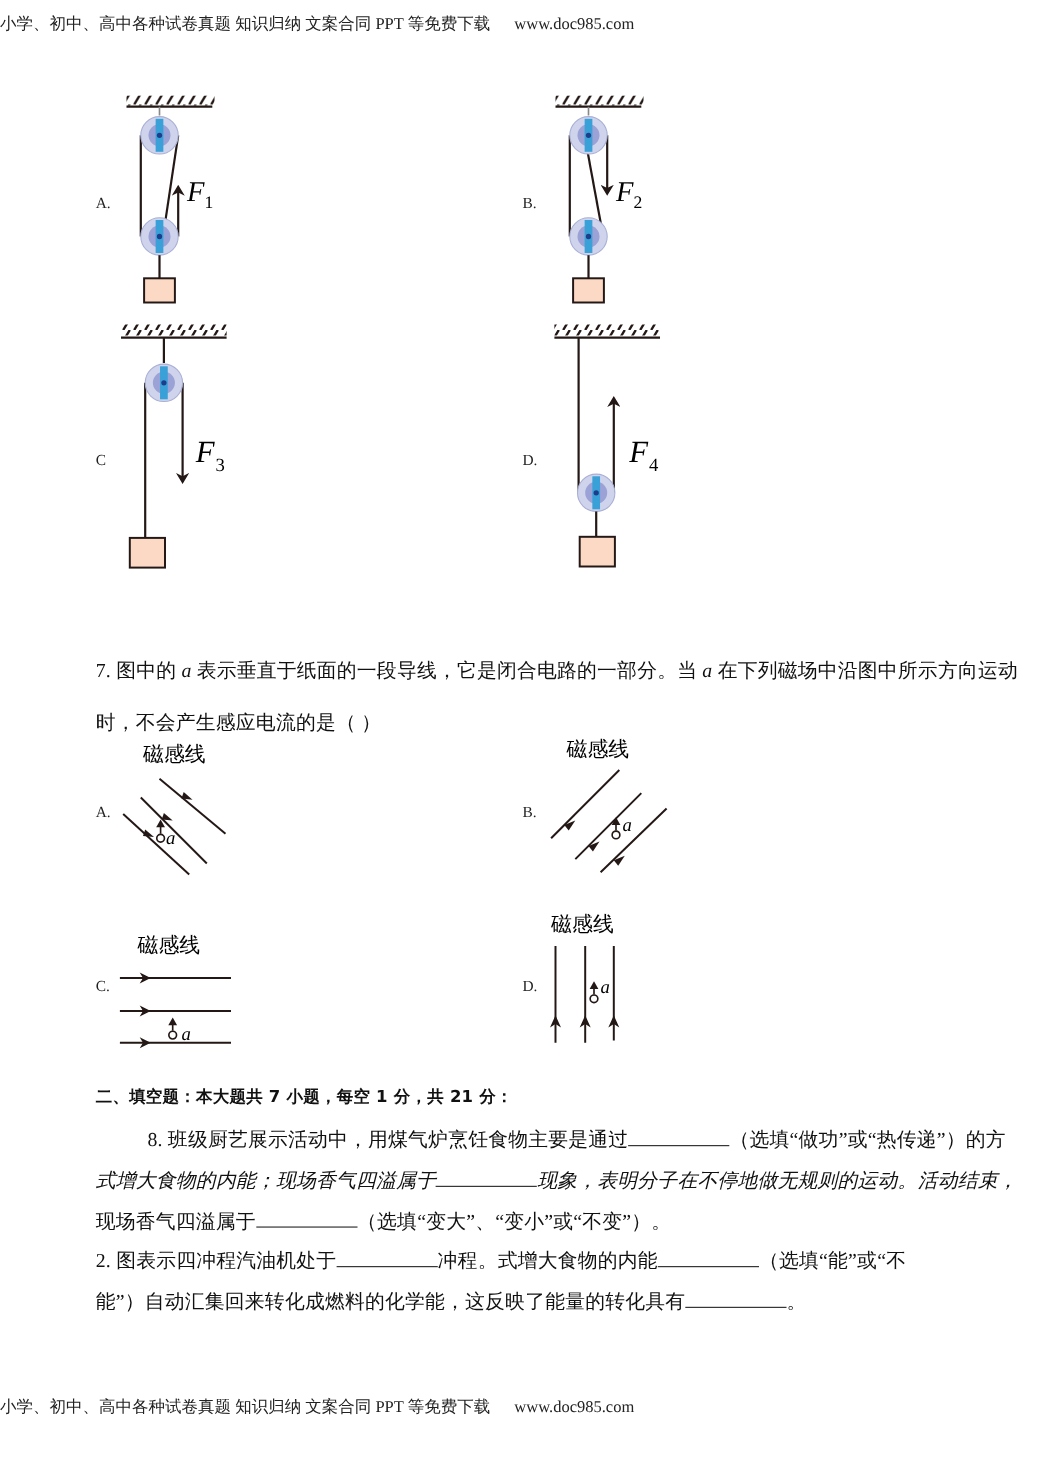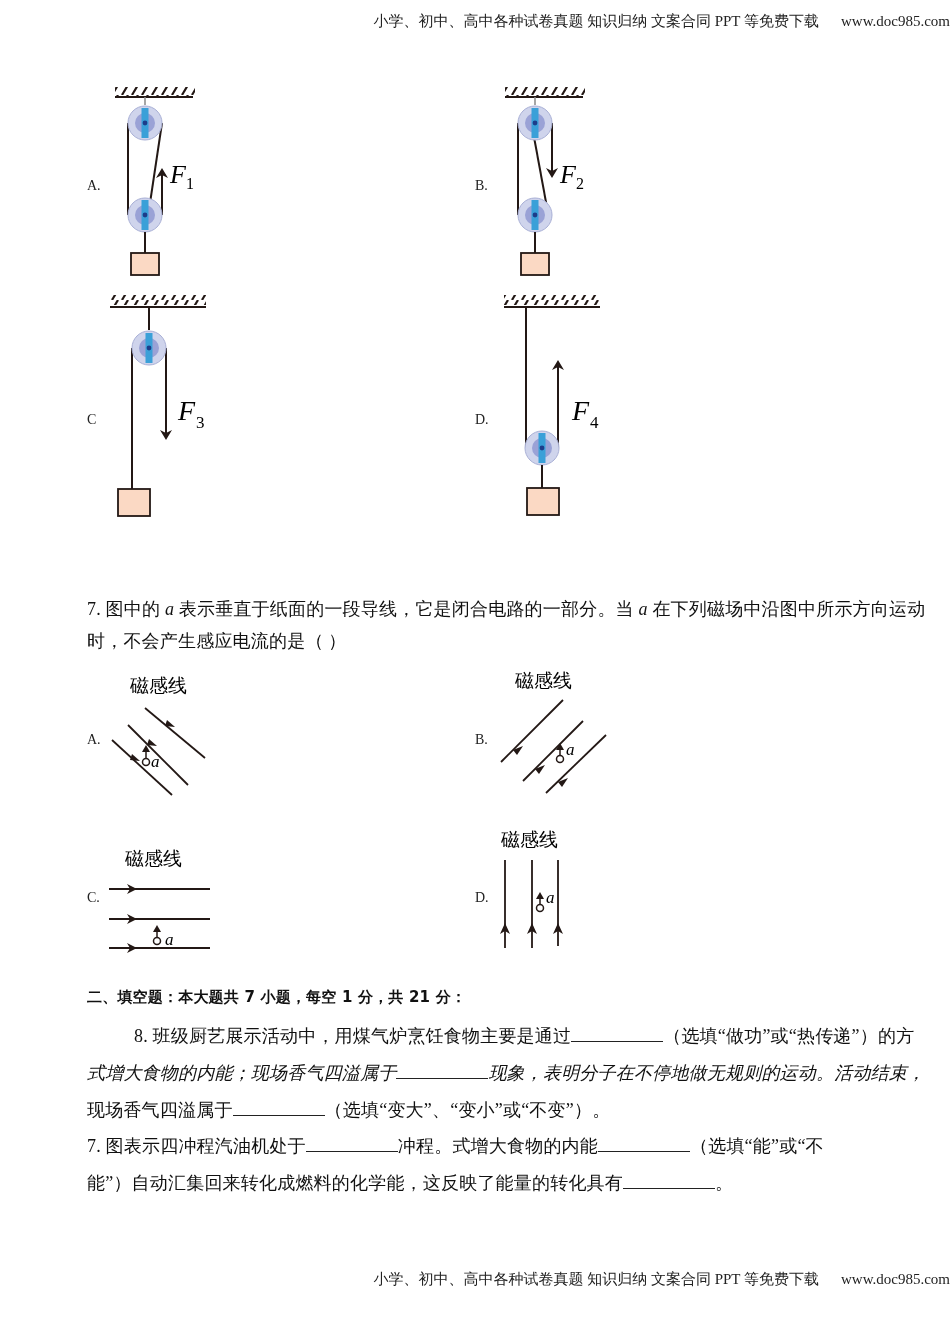--- a/index.html
+++ b/index.html
@@ -1,18 +1,18 @@
 <!DOCTYPE html>
 <html><head>
 <meta charset="utf-8">
 <style>
   html, body { margin: 0; padding: 0; background: #ffffff; }
   body { width: 950px; height: 1344px; position: relative; overflow: hidden;
          font-family: "Liberation Serif", "DejaVu Serif", serif; color: #111; }
-  .header, .footer { position: absolute; left: 0; width: 950px; text-align: right;
+  .header, .footer { position: absolute; left: 0; width: 950px; text-align: left;
          font-size: 15px; color: #222; }
   .header { top: 12px; }
   .footer { top: 1270px; }
   .header .url, .footer .url { margin-left: 22px; }
   .fig { position: absolute; }
   .opt-label { position: absolute; font-size: 14px; color: #222; }
   .text-line { position: absolute; left: 87px; font-size: 18px; color: #111; white-space: nowrap; letter-spacing: 0.2px; }
   .section-title { font-weight: bold; font-family: "DejaVu Sans", sans-serif; font-size: 15px; }
   .blank { display: inline-block; border-bottom: 1px solid #222; height: 14px; vertical-align: baseline; }
   .ital { font-style: italic; }
@@ -96,21 +96,21 @@
   <use href="#pulley" x="52" y="158"></use>
   <line x1="52" y1="175" x2="52" y2="198" stroke="#231815" stroke-width="2"></line>
   <rect x="37" y="198" width="32" height="27" fill="#fbd9c4" stroke="#231815" stroke-width="1.8"></rect>
   <text x="82" y="130" font-size="28" font-style="italic">F</text>
   <text x="100" y="138" font-size="17">4</text>
 </svg>
 
 <div class="text-line" style="top:597px;">
   <span>7. 图中的 </span><span class="ital">a</span><span> 表示垂直于纸面的一段导线，它是闭合电路的一部分。当 </span><span class="ital">a</span><span> 在下列磁场中沿图中所示方向运动</span>
 </div>
-<div class="text-line" style="top:629px;">时，不会产生感应电流的是（        ）</div>
+<div class="text-line" style="top:645px;">时，不会产生感应电流的是（        ）</div>
 
 <div class="opt-label" style="left:87px;top:732px;">A.</div>
 <svg class="fig" style="left:105px;top:670px;" width="130" height="130">
   <text x="25" y="22" font-size="19" font-family="DejaVu Sans, sans-serif">磁感线</text>
   <line x1="40" y1="38" x2="100" y2="88" stroke="#231815" stroke-width="1.8"></line>
   <line x1="23" y1="55" x2="83" y2="115" stroke="#231815" stroke-width="1.8"></line>
   <line x1="7" y1="70" x2="67" y2="125" stroke="#231815" stroke-width="1.8"></line>
   <path d="M62,50 l8,7 l-10,-1 z" fill="#231815"></path>
   <path d="M44,69 l8,7 l-10,-1 z" fill="#231815"></path>
   <path d="M27,84 l8,7 l-10,-1 z" fill="#231815"></path>
@@ -171,21 +171,21 @@
   <span>8. 班级厨艺展示活动中，用煤气炉烹饪食物主要是通过</span><span class="blank" style="width:92px;"></span><span>（选填“做功”或“热传递”）的方</span>
 </div>
 <div class="text-line" style="top:1061px;font-style:italic;">
   <span>式增大食物的内能；现场香气四溢属于</span><span class="blank" style="width:92px;"></span><span>现象，表明分子在不停地做无规则的运动。活动结束，</span>
 </div>
 <div class="text-line" style="top:1098px;">
   <span>现场香气四溢属于</span><span class="blank" style="width:92px;"></span><span>（选填“变大”、“变小”或“不变”）。</span>
 </div>
 
 <div class="text-line" style="top:1134px;">
-  <span>7. 图表示四冲程汽油机处于</span><span class="blank" style="width:92px;"></span><span>冲程。式增大食物的内能</span><span class="blank" style="width:92px;"></span><span>（选填“能”或“不</span>
+  <span>2. 图表示四冲程汽油机处于</span><span class="blank" style="width:92px;"></span><span>冲程。式增大食物的内能</span><span class="blank" style="width:92px;"></span><span>（选填“能”或“不</span>
 </div>
 <div class="text-line" style="top:1171px;">
   <span>能”）自动汇集回来转化成燃料的化学能，这反映了能量的转化具有</span><span class="blank" style="width:92px;"></span><span>。</span>
 </div>
 
 <div class="footer">
   <span>小学、初中、高中各种试卷真题  知识归纳  文案合同  PPT 等免费下载</span><span class="url">www.doc985.com</span>
 </div>
 
 </body></html>

